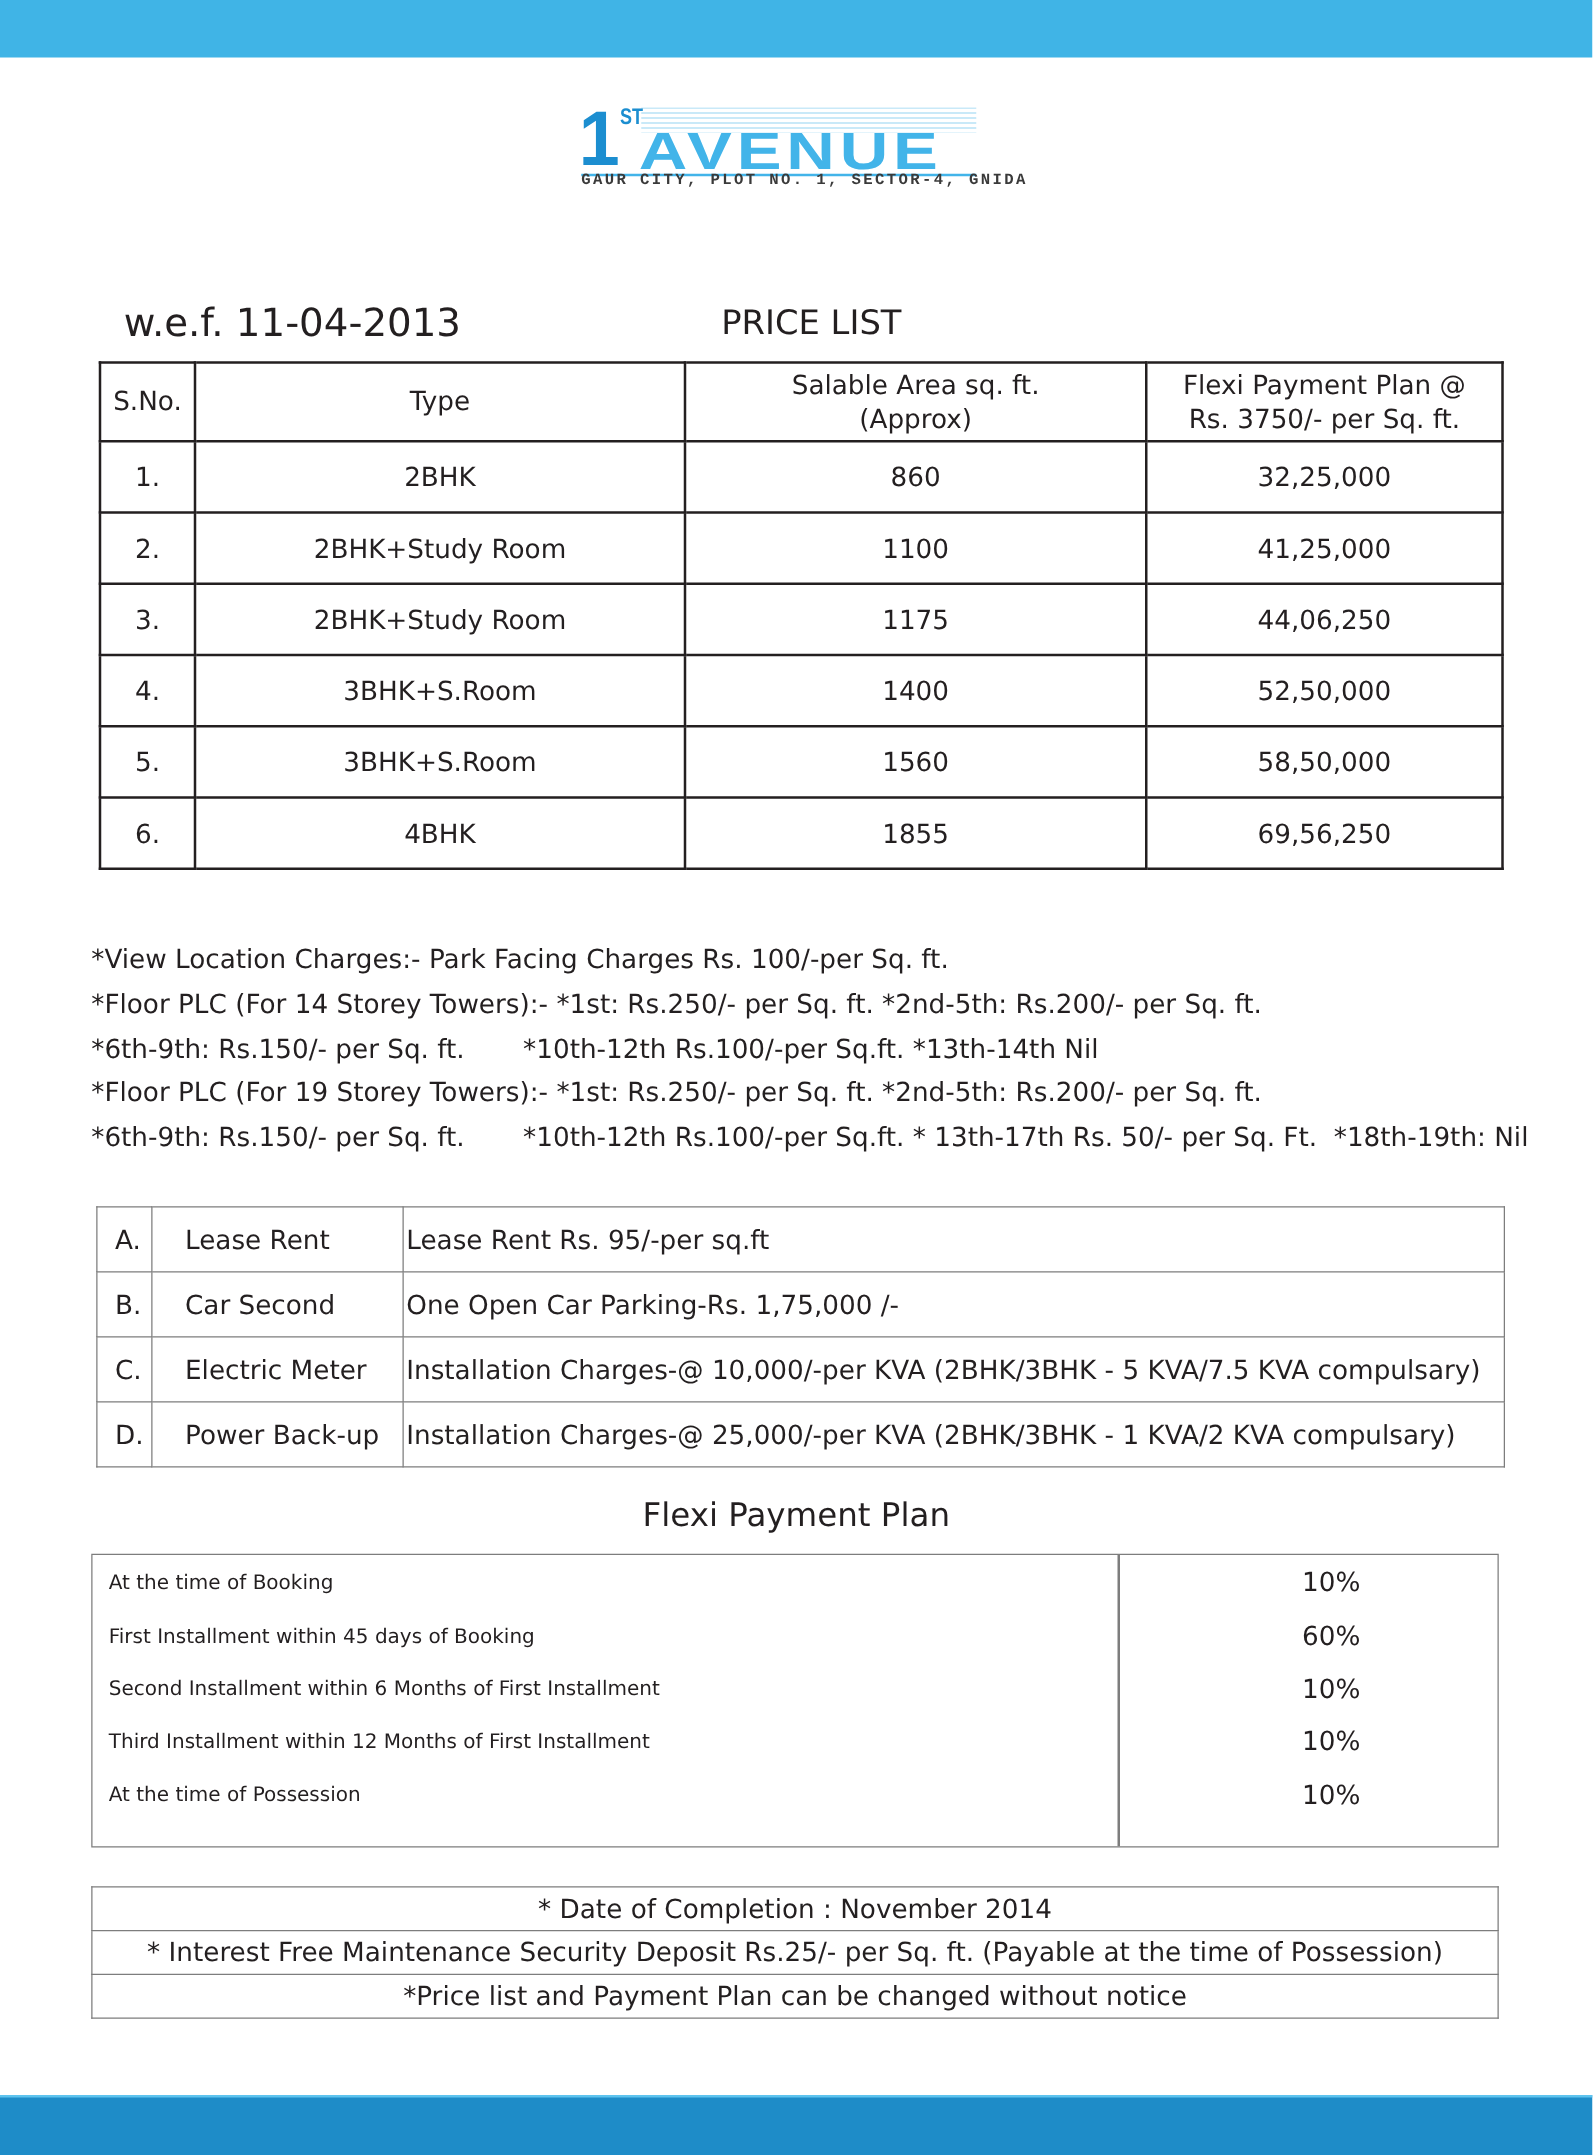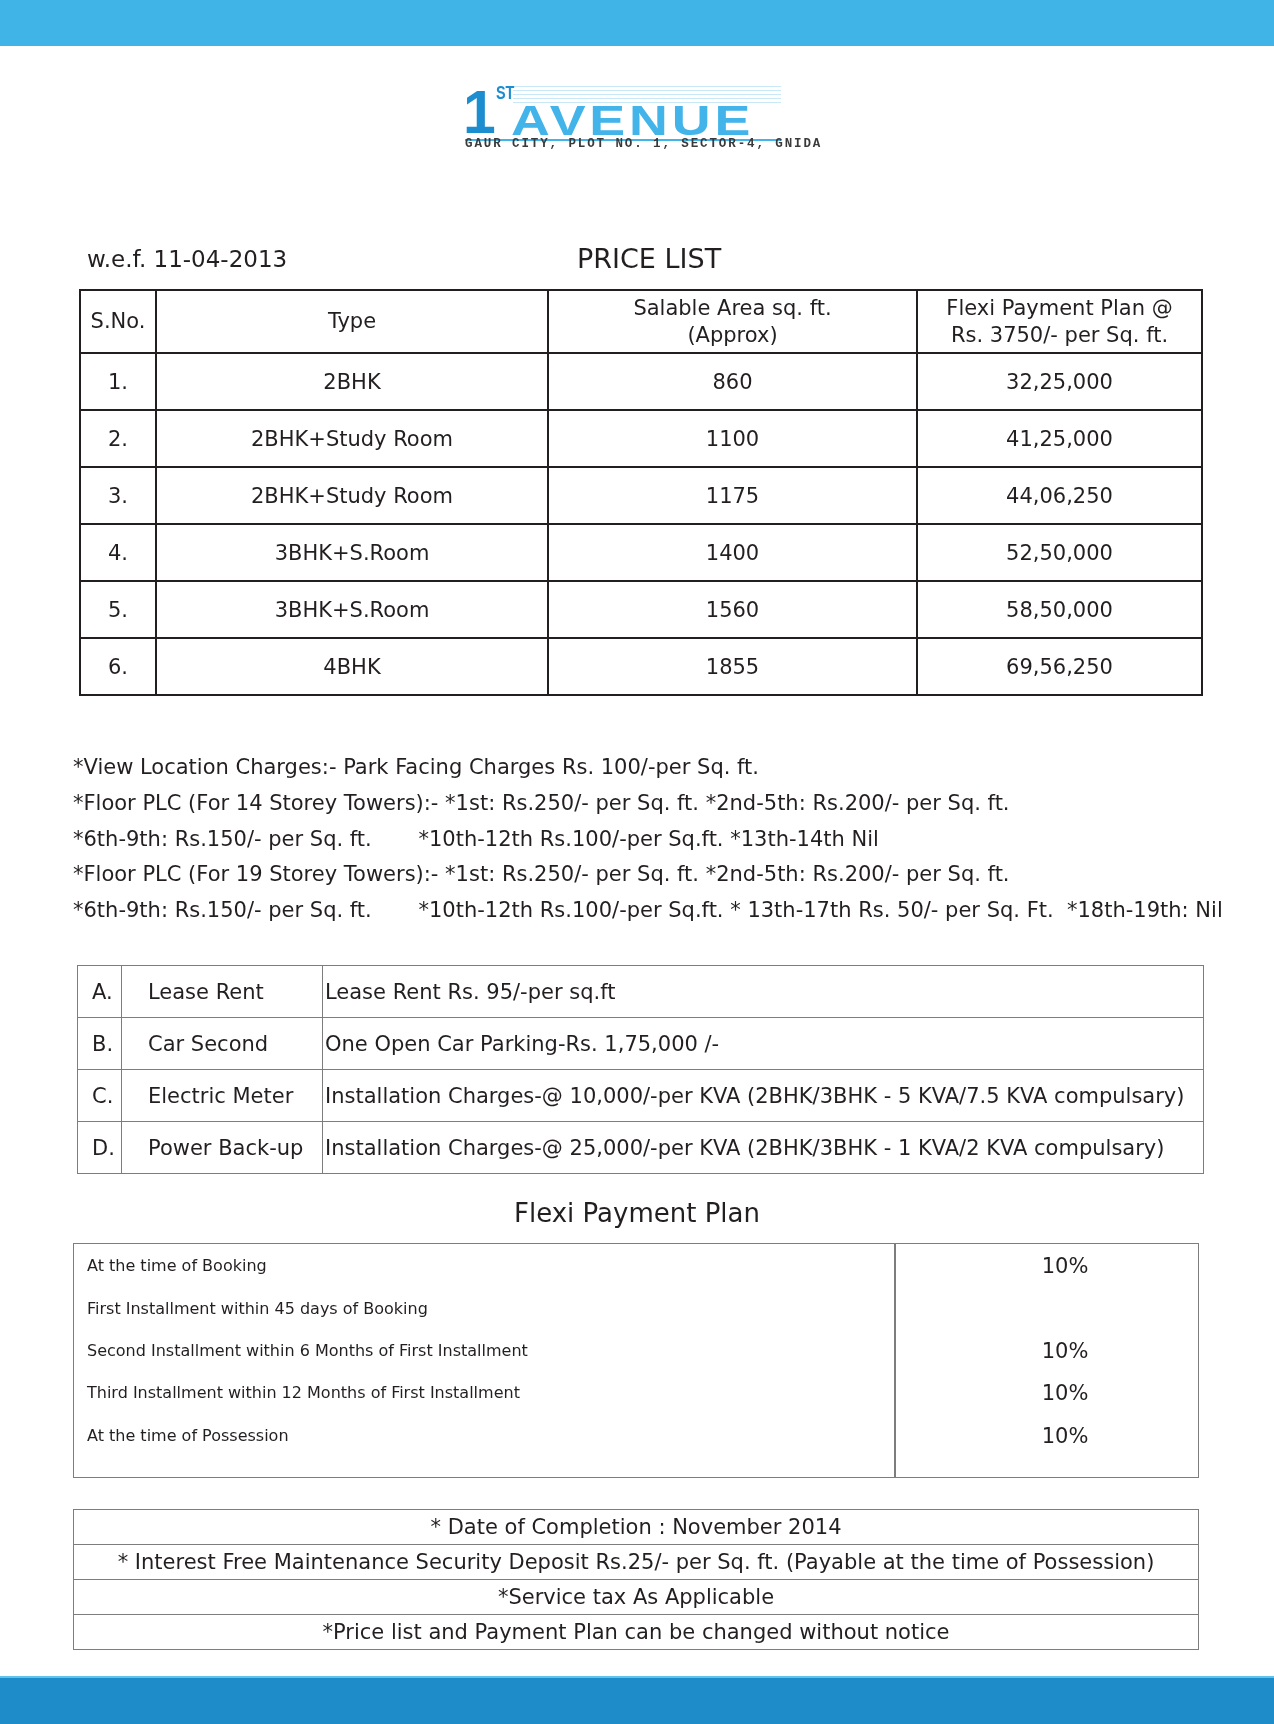--- a/index.html
+++ b/index.html
@@ -14,21 +14,21 @@
   
   .logo { position: absolute; left: 463px; top: 84px; width: 350px; height: 76px; }
   .logo .one { position: absolute; left: 0; top: 2px; font-family: "Liberation Sans", sans-serif; font-weight: bold; font-size: 62px; line-height: 52px; color: #1c8ed0; letter-spacing: -2px; transform: scaleX(0.95); transform-origin: left; }
   .logo .st { position: absolute; left: 33px; top: 0px; font-family: "Liberation Sans", sans-serif; font-weight: bold; font-size: 18px; line-height: 18px; color: #1c8ed0; transform: scaleX(0.8); transform-origin: left; }
   .logo .stripes { position: absolute; left: 50px; top: 2px; width: 268px; height: 20px;
     background: repeating-linear-gradient(to bottom, #c9e9f8 0, #c9e9f8 1px, transparent 1px, transparent 4px); }
   .logo .avenue { position: absolute; left: 48px; top: 18px; font-family: "Liberation Sans", sans-serif; font-weight: bold; font-size: 42px; line-height: 38px; color: #42b4e9; letter-spacing: 3px; transform: scaleX(1.28); transform-origin: left; }
   .logo .rule { position: absolute; left: 2px; top: 55px; width: 316px; height: 2px; background: #42b4e9; }
   .logo .tagline { position: absolute; left: 2px; top: 53px; width: 346px; font-family: Liberation Mono, monospace; font-weight: bold; font-size: 12.5px; letter-spacing: 1.9px; color: #3a3a3a; white-space: nowrap; }
 
-  .wef { position: absolute; left: 87px; top: 242px; font-size: 23px; line-height: 34px; white-space: nowrap; text-align: center; }
+  .wef { position: absolute; left: 99px; top: 242px; font-size: 31px; line-height: 34px; white-space: nowrap; text-align: center; }
   .price-title { position: absolute; left: 577px; top: 242px; font-size: 27px; line-height: 34px; white-space: nowrap; }
 
   
   table { border-collapse: collapse; position: absolute; }
   .price-table { left: 79px; top: 289px; width: 1124px; }
   .price-table th, .price-table td { border: 2.5px solid #231f20; text-align: center; font-weight: normal; font-size: 21px; padding: 0; }
   .price-table th { height: 61px; line-height: 27px; }
   .price-table td { height: 55px; }
   .price-table .c-sno { width: 74px; }
   .price-table .c-type { width: 390px; }
@@ -165,20 +165,21 @@
 <div class="flexi-title"><span>Flexi Payment Plan</span></div>
 
 <div class="flexi-box">
   <div class="divider"></div>
   <div class="flexi-row" style="top:1px">
     <span class="stage">At the time of Booking</span>
     <span class="pct">10%</span>
   </div>
   <div class="flexi-row" style="top:44px">
     <span class="stage">First Installment within 45 days of Booking</span>
+    <span class="pct">60%</span>
   </div>
   <div class="flexi-row" style="top:86px">
     <span class="stage">Second Installment within 6 Months of First Installment</span>
     <span class="pct">10%</span>
   </div>
   <div class="flexi-row" style="top:128px">
     <span class="stage">Third Installment within 12 Months of First Installment</span>
     <span class="pct">10%</span>
   </div>
   <div class="flexi-row" style="top:171px">
@@ -189,21 +190,18 @@
 
 <table class="footer">
   <tbody>
       <tr>
         <td>* Date of Completion : November 2014</td>
       </tr>
   <tr>
         <td>* Interest Free Maintenance Security Deposit Rs.25/- per Sq. ft. (Payable at the time of Possession)</td>
       </tr>
   <tr>
-        <td>*Service tax As Applicable</td>
-      </tr>
-  <tr>
         <td>*Price list and Payment Plan can be changed without notice</td>
       </tr>
 </tbody>
   </table>
 
 <div class="band-bottom"></div>
 
 </body></html>

